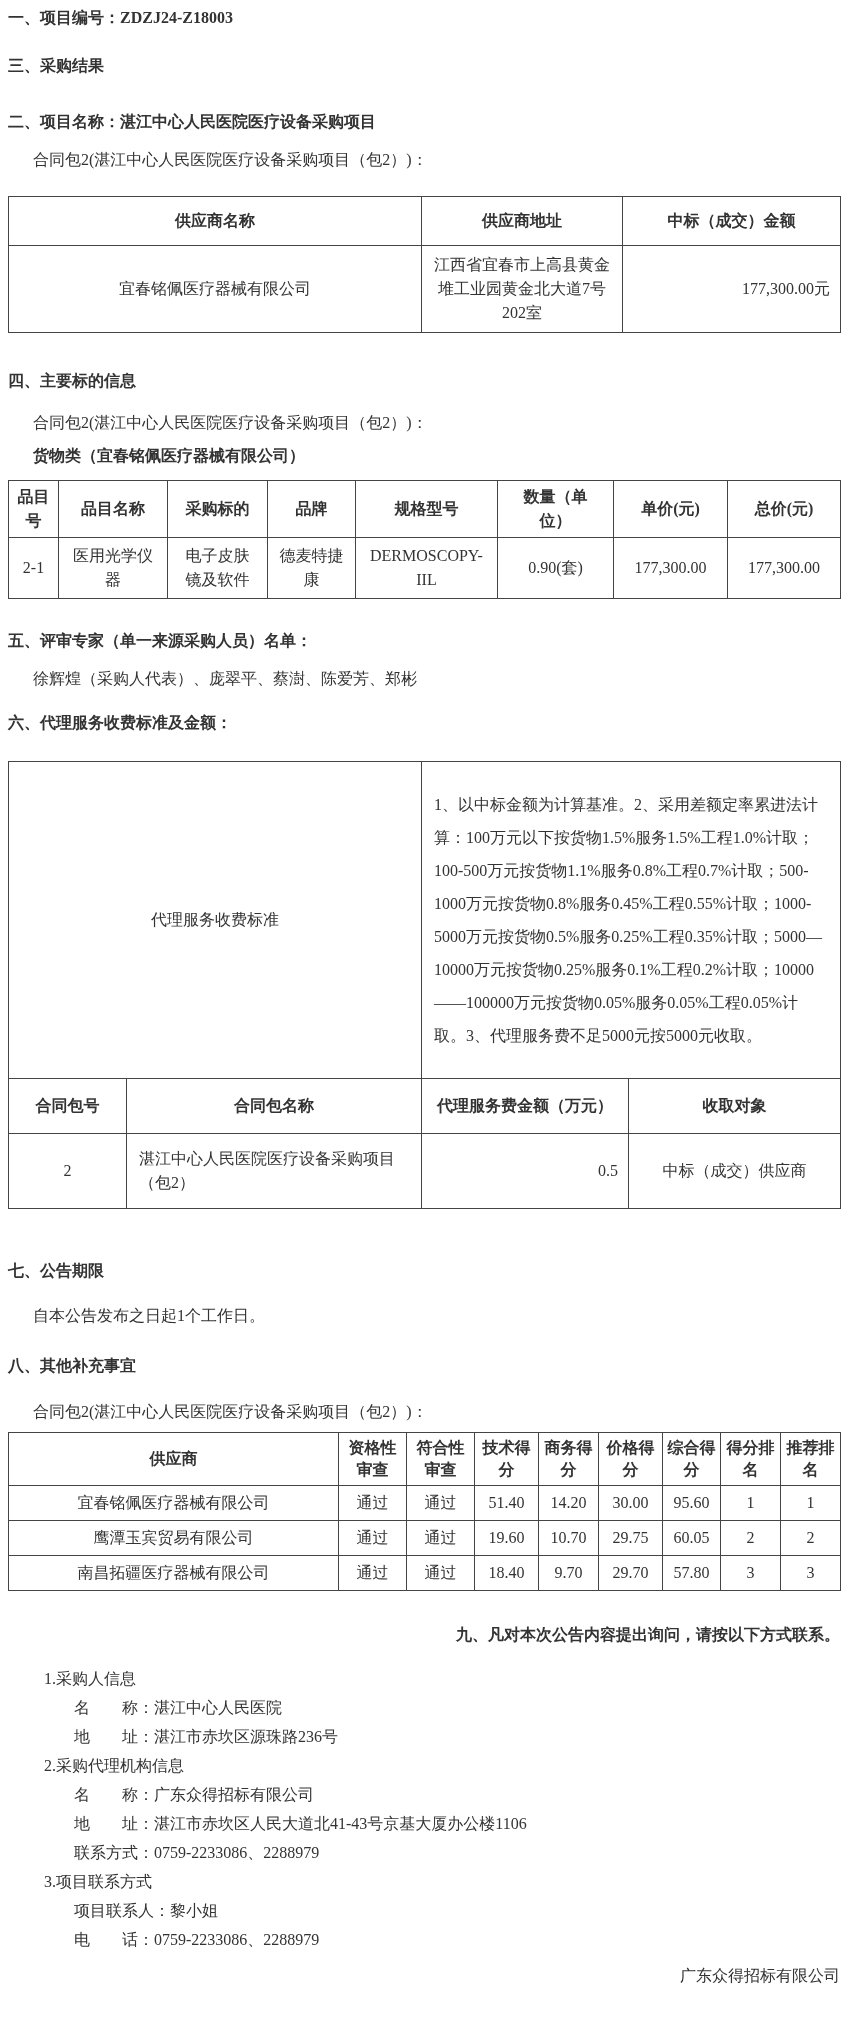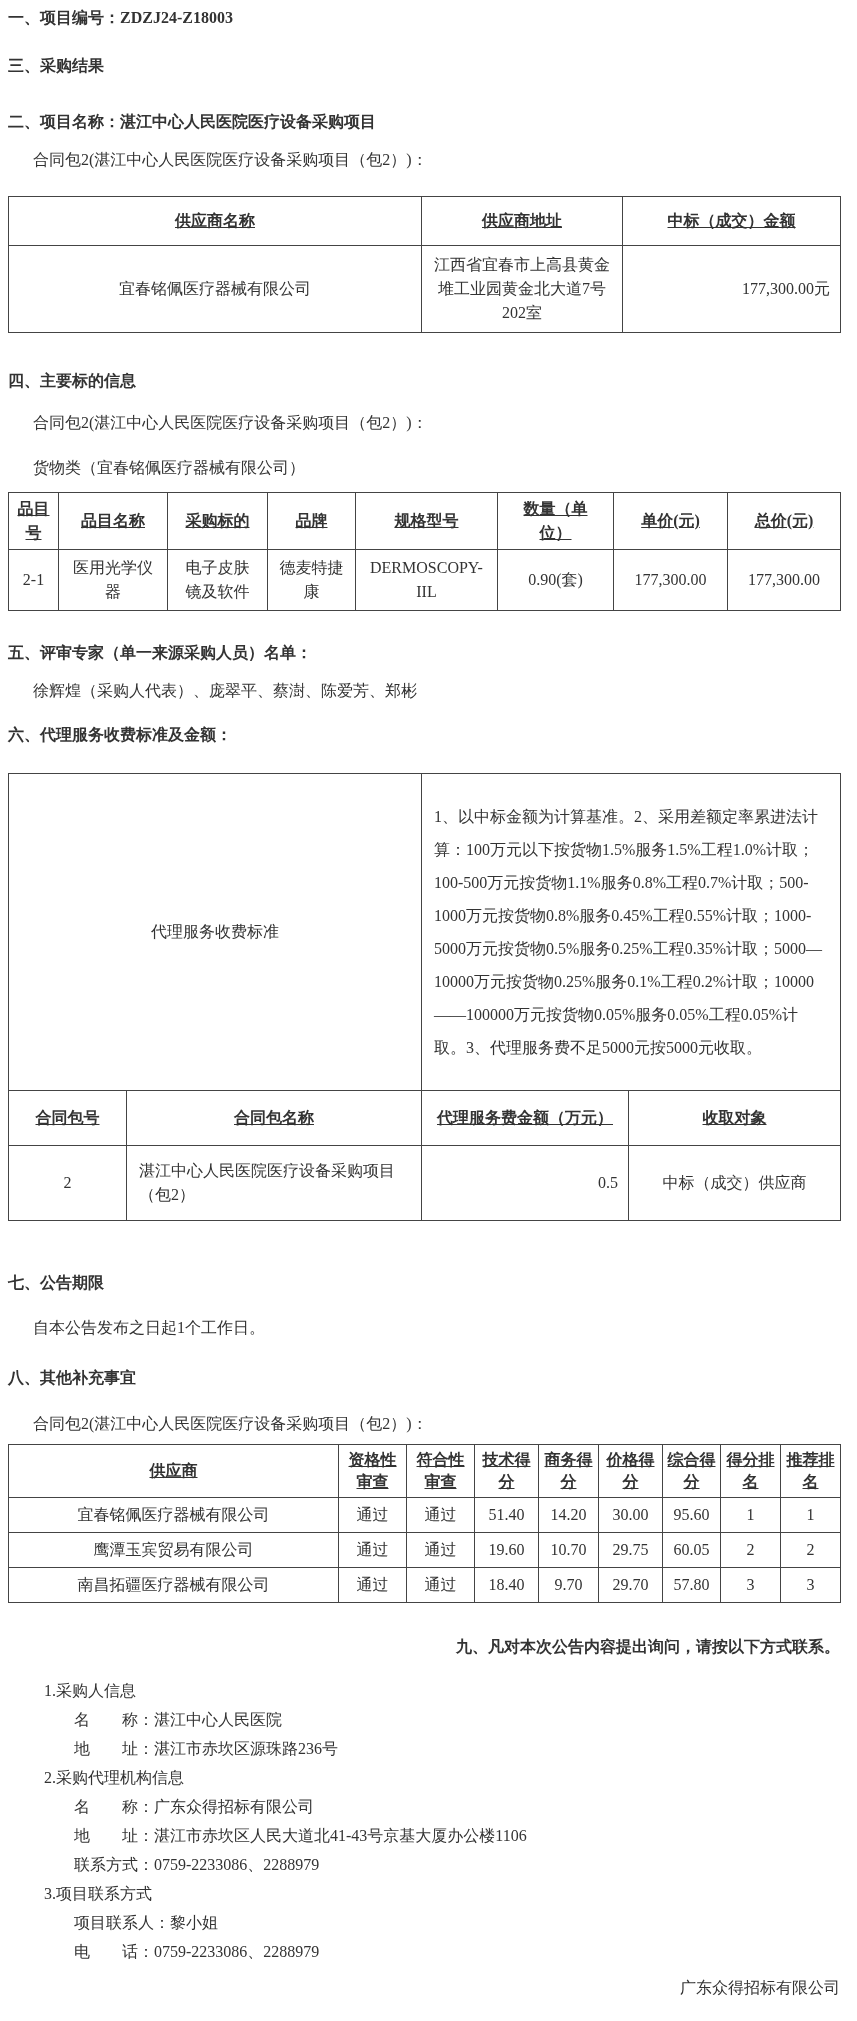--- a/index.html
+++ b/index.html
@@ -13,41 +13,41 @@
   .sec-heading { font-weight:bold; line-height:20px; }
   .line { line-height:20px; }
   .ind { margin-left:25px; }
   .m-s1 { margin-top:0; }
   .m-s2 { margin-top:36px; }
   .m-s3 { margin-top:28px; }
   .m-pk1 { margin-top:18px; }
   .m-t1 { margin-top:26px; }
   .m-s4 { margin-top:38px; }
   .m-pk2 { margin-top:22px; }
-  .m-cat { margin-top:25px; }
+  .m-cat { margin-top:13px;font-weight:bold; }
   .m-t2 { margin-top:14px; }
   .m-s5 { margin-top:32px; }
   .m-exp { margin-top:18px; }
   .m-s6 { margin-top:24px; }
   .m-t3 { margin-top:28px; }
   .m-s7 { margin-top:52px; }
   .m-s7b { margin-top:25px; }
   .m-s8 { margin-top:30px; }
   .m-pk3 { margin-top:26px; }
   .m-t4 { margin-top:10px; }
   .m-s9 { margin-top:34px;text-align:right; }
 
   table { border-collapse:collapse; table-layout:fixed; width:832px; }
   th,td {
     border:1px solid #444;
     text-align:center; vertical-align:middle;
     padding:2px 6px; line-height:24px;
     font-size:16px; overflow:hidden;
   }
-  th { font-weight:bold;text-decoration:underline; }
+  th { font-weight:bold; }
 
   
   .t-result th { height:44px; }
   .t-result td { height:82px; }
   .t-result .cell-address { padding:2px 8px; }
   .t-result .cell-amount { text-align:right; padding-right:10px; }
 
   
   .t-subject th { height:52px; padding:2px 4px; }
   .t-subject td { height:56px; padding:2px 10px; }

